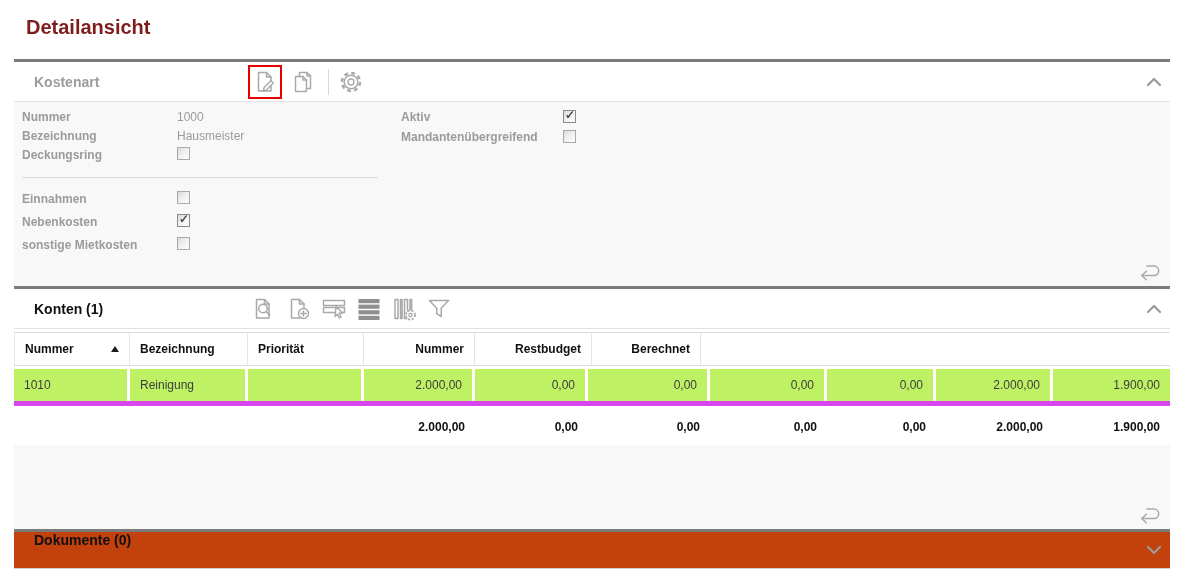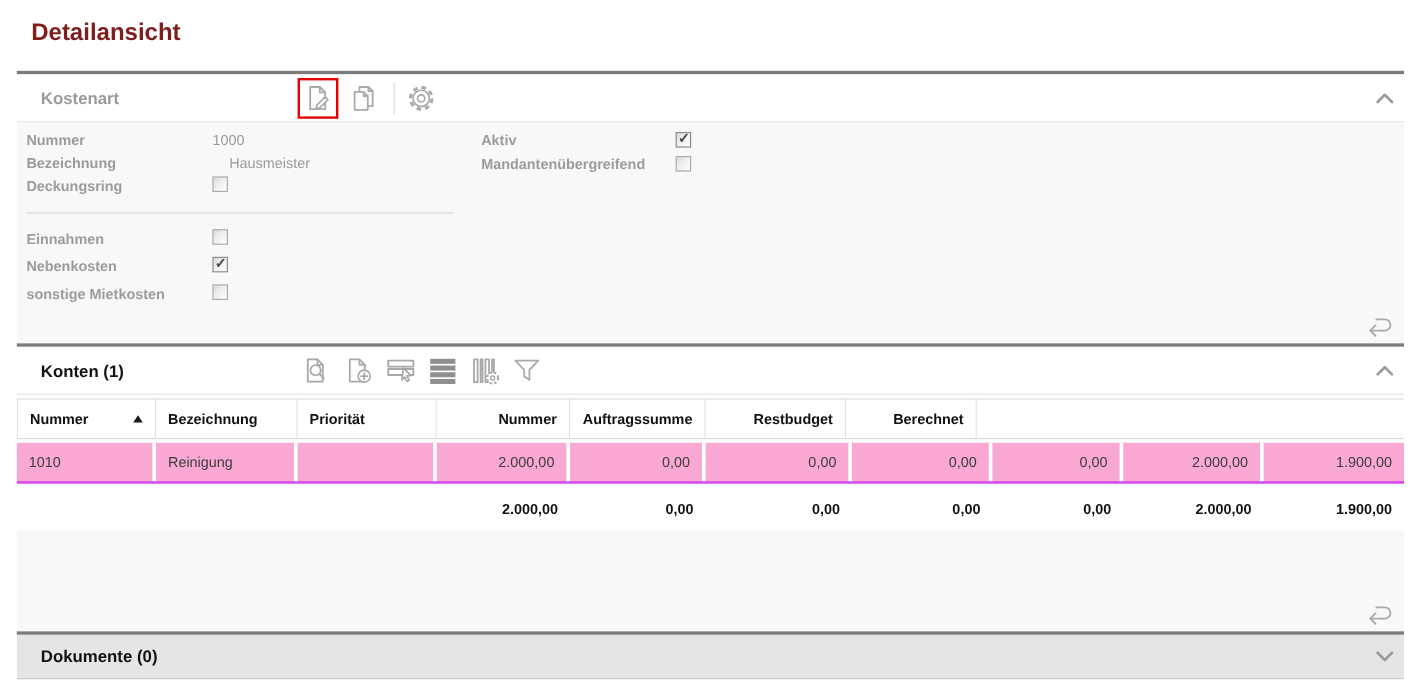--- a/index.html
+++ b/index.html
@@ -36,32 +36,32 @@
   .return-btn{position:absolute;right:6px;bottom:3px;cursor:pointer;display:flex;}
 
   
   .tbl{margin-top:3px;font-size:12px;}
   .tr{display:flex;}
   .cell{box-sizing:border-box;display:flex;align-items:center;padding:0 10px;color:#3d3d3d;overflow:hidden;white-space:nowrap;}
   .cell.r{justify-content:flex-end;}
   .th-row{height:32px;background:#fff;border-top:1px solid #ddd;border-bottom:1px solid #ddd;}
   .th-row .cell{font-weight:bold;color:#111;border-right:1px solid #e4e4e4;cursor:pointer;}
   .th-row .cell:first-child{border-left:1px solid #e4e4e4;}
-  .data-row{height:32px;background:#f9a8d4;margin-top:3px;border-bottom:2px solid #d946ef;cursor:pointer;}
+  .data-row{height:32px;background:#bef264;margin-top:3px;border-bottom:5px solid #d946ef;cursor:pointer;}
   .data-row .cell{border-right:3px solid #fff;}
   .data-row .cell:last-child{border-right:none;}
   .totals-row{height:33px;background:#fff;margin-top:4px;}
   .totals-row .cell{font-weight:bold;color:#111;}
   .sort-asc{width:0;height:0;border-left:4px solid transparent;border-right:4px solid transparent;border-bottom:6px solid #1a1a1a;margin-left:auto;}
   .c0{width:116px}.c1{width:118px}.c2{width:116px}.c3{width:111px}.c4{width:113px}
   .c5{width:122px}.c6{width:117px}.c7{width:109px}.c8{width:117px}.c9{width:117px}
   .filler{height:84px;background:#f8f8f8;position:relative;margin-top:2px;}
 
   
-  .dok-bar{position:relative;height:36px;background:#e5e5e5;display:flex;align-items:center;border-bottom:1px solid #d0d0d0;}
+  .dok-bar{position:relative;height:36px;background:#c2410c;display:flex;border-bottom:1px solid #d0d0d0;}
 </style>
 </head>
 <body>
 
 <div class="wrap">
 
   <div class="page-title">Detailansicht</div>
   <div class="hr-dark"></div>
 
   <div class="sec-bar">
@@ -95,21 +95,21 @@
       <svg width="16" height="11" viewBox="0 0 16 11">
         <polyline points="2,8.5 8,2.5 14,8.5" fill="none" stroke="#9b9b9b" stroke-width="2.2" stroke-linecap="round" stroke-linejoin="round"></polyline>
       </svg>
     </div>
   </div>
 
   <div class="k-content">
     <span class="lbl" style="left:8px;top:8px">Nummer</span>
     <span class="val" style="left:163px;top:8px">1000</span>
     <span class="lbl" style="left:8px;top:27px">Bezeichnung</span>
-    <span class="val" style="left:177px;top:27px">Hausmeister</span>
+    <span class="val" style="left:163px;top:27px">Hausmeister</span>
     <span class="lbl" style="left:8px;top:46px">Deckungsring</span>
     <span class="checkbox" style="left:163px;top:45px"></span>
 
     <span class="lbl" style="left:387px;top:8px">Aktiv</span>
     <span class="checkbox checked" style="left:549px;top:8px"></span>
     <span class="lbl" style="left:387px;top:28px">Mandantenübergreifend</span>
     <span class="checkbox" style="left:549px;top:28px"></span>
 
     <div class="form-divider"></div>
 
@@ -189,21 +189,20 @@
 
   <div class="tbl">
     <div class="tr th-row">
       <div class="cell c0">
         <span>Nummer</span>
         <span class="sort-asc"></span>
       </div>
       <div class="cell c1">Bezeichnung</div>
       <div class="cell c2">Priorität</div>
       <div class="cell c3 r">Nummer</div>
-      <div class="cell c4 r">Auftragssumme</div>
       <div class="cell c6 r">Restbudget</div>
       <div class="cell c7 r">Berechnet</div>
     </div>
 
     <div class="tr data-row">
       <div class="cell c0">1010</div>
       <div class="cell c1">Reinigung</div>
       <div class="cell c2"></div>
       <div class="cell c3 r">2.000,00</div>
       <div class="cell c4 r">0,00</div>

